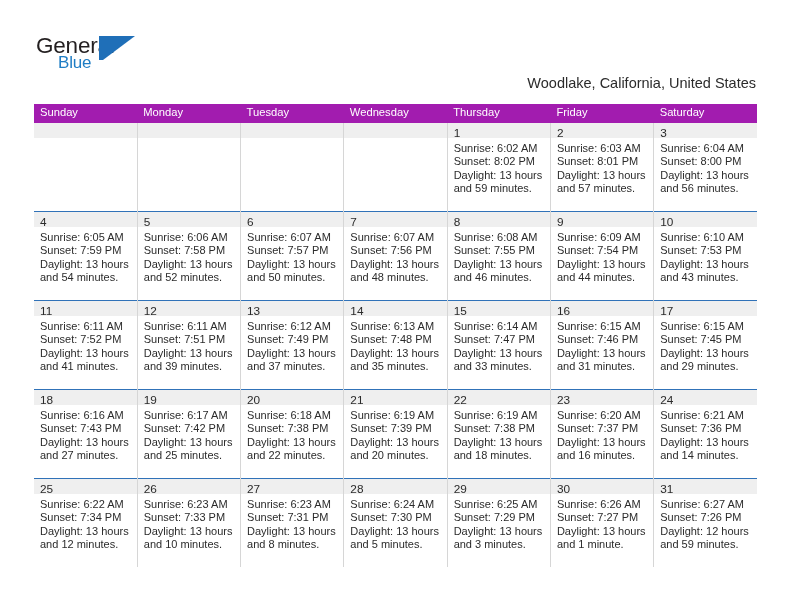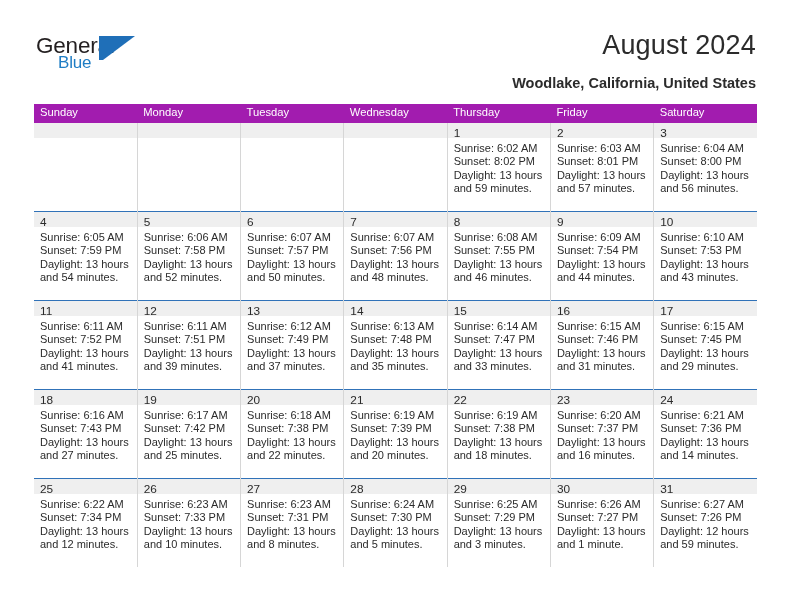--- a/index.html
+++ b/index.html
@@ -91,21 +91,21 @@
     font-weight: normal;
     letter-spacing: 0.2px;
   }
   .subtitle {
     position: absolute;
     right: 36px;
     top: 75px;
     font-size: 14.5px;
     color: #2b2b2b;
     text-align: right;
-    font-weight: bold;
+    font-weight: normal;
     margin-left: 8px;
   }
 
   
   .calendar {
     position: absolute;
     left: 34px;
     top: 104px;
     width: 723px;
     border-collapse: collapse;
@@ -177,21 +177,20 @@
 
     <div class="logo">
       <span class="logo-general">General</span>
       <span class="logo-mark">
         <span class="bar"></span>
         <span class="tri"></span>
       </span>
       <span class="logo-blue">Blue</span>
     </div>
 
-    <div class="title">August 2024</div>
     <div class="subtitle">Woodlake, California, United States</div>
   </div>
 
   <table class="calendar">
     <thead>
       <tr>
         <th>Sunday</th>
         <th>Monday</th>
         <th>Tuesday</th>
         <th>Wednesday</th>

